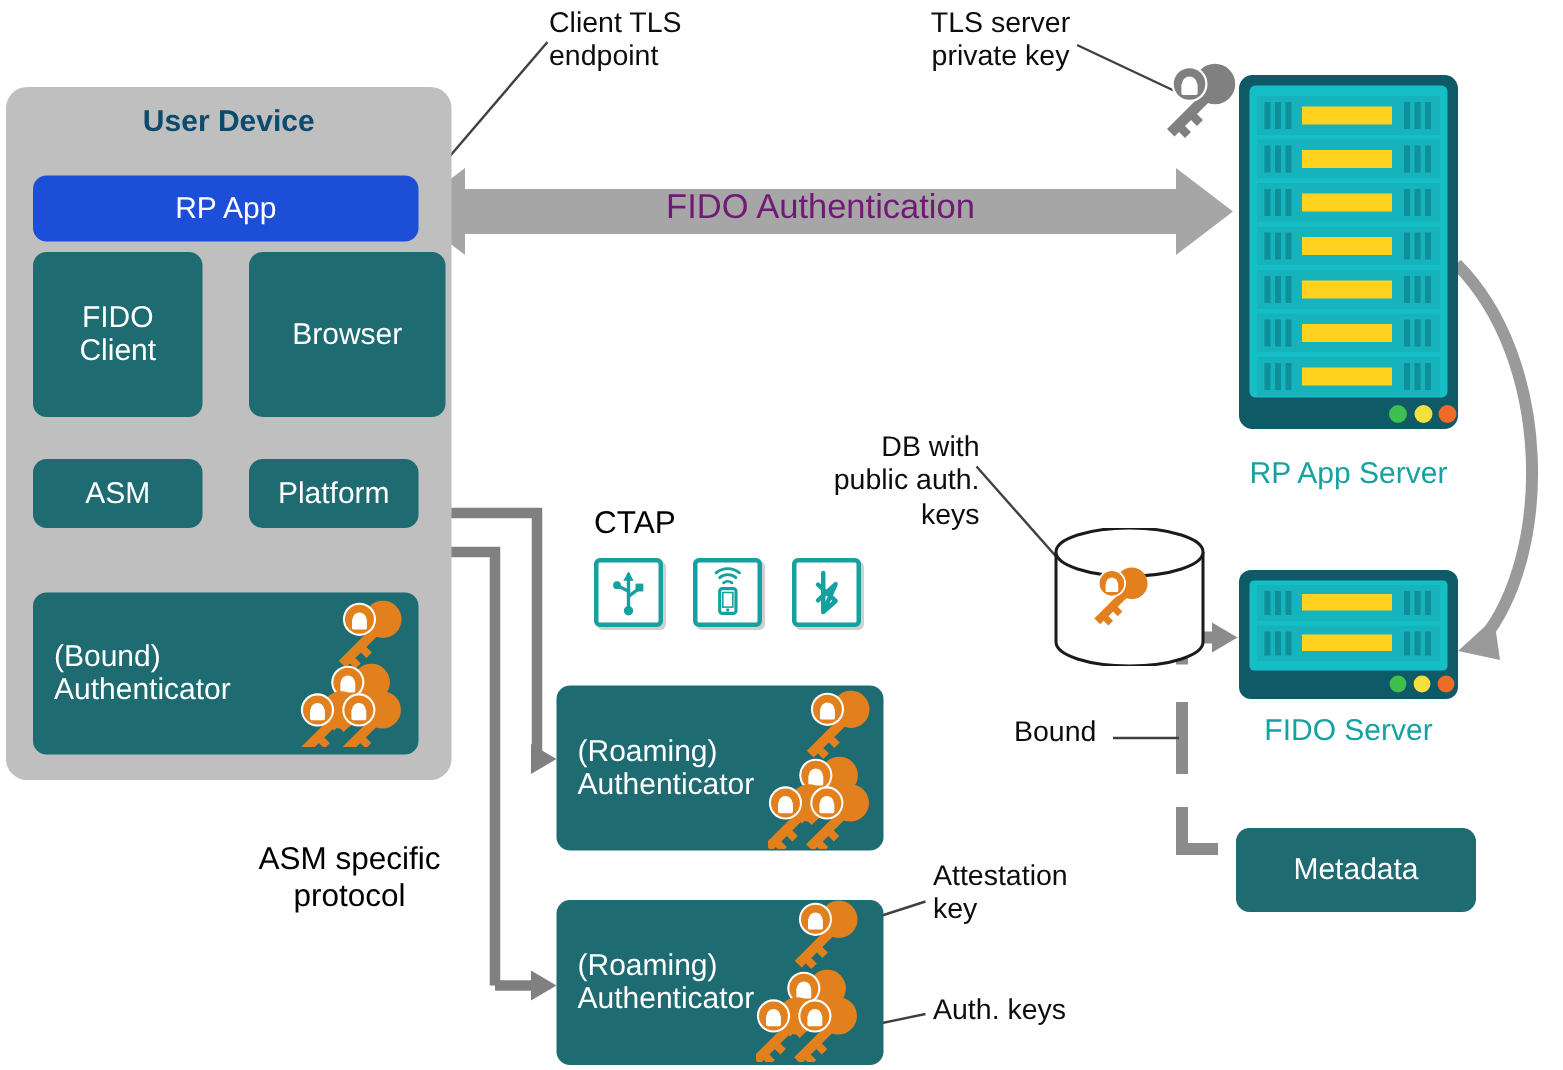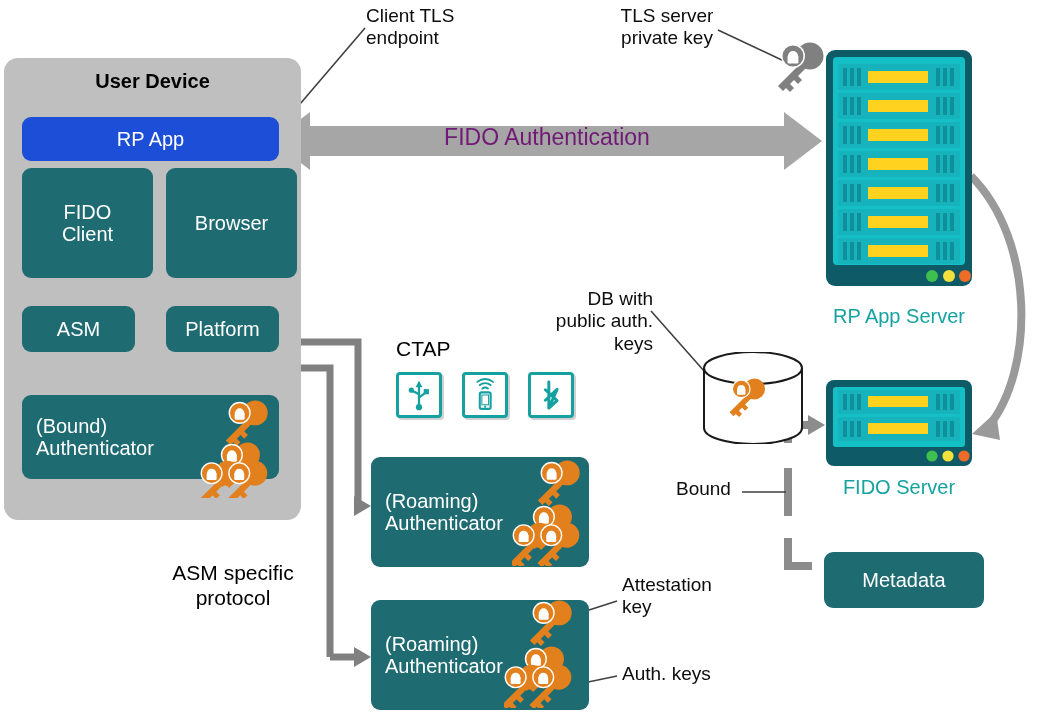--- a/index.html
+++ b/index.html
@@ -19,21 +19,21 @@
   svg.layer{position:absolute;left:0;top:0;width:1042px;height:713px;pointer-events:none;}
 
   
   .devicebox{
     position:absolute;
     background:#bfbfbf;
     border-radius:14px;
   }
   .devlabel{
     position:absolute;
-    color:#000000;
+    color:#0c4a6e;
     font-size:20px;
     font-weight:bold;
     text-align:center;
     width:100%;
     top:12px;
     left:0;
   }
   .tealbox{
     position:absolute;
     background:#1f6b72;
@@ -164,38 +164,38 @@
   </svg>
 
   <div class="devicebox" style="left:4px;top:58px;width:297px;height:462px;">
     <div class="devlabel">User Device</div>
   </div>
 
   <div class="tealbox bright" style="left:22px;top:117px;width:257px;height:44px;">
     <span class="txt">RP App</span>
   </div>
 
-  <div class="tealbox" style="left:22px;top:168px;width:131px;height:110px;">
+  <div class="tealbox" style="left:22px;top:168px;width:113px;height:110px;">
     <span class="txt">FIDO
 Client</span>
   </div>
 
   <div class="tealbox" style="left:166px;top:168px;width:131px;height:110px;">
     <span class="txt">Browser</span>
   </div>
 
   <div class="tealbox" style="left:22px;top:306px;width:113px;height:46px;">
     <span class="txt">ASM</span>
   </div>
 
   <div class="tealbox" style="left:166px;top:306px;width:113px;height:46px;">
     <span class="txt">Platform</span>
   </div>
 
-  <div class="tealbox leftalign" style="left:22px;top:395px;width:257px;height:84px;">
+  <div class="tealbox leftalign" style="left:22px;top:395px;width:257px;height:108px;">
     <span class="txt">(Bound)
 Authenticator</span>
   </div>
 
   <div class="keyicons" style="left:200px;top:398px;width:82px;height:100px;">
     <svg width="82" height="100" viewBox="0 0 82 100">
       <g fill="#e2801e">
 
         <g transform="translate(24,2) scale(0.92)">
           <circle cx="34" cy="14" r="13.5"></circle>

